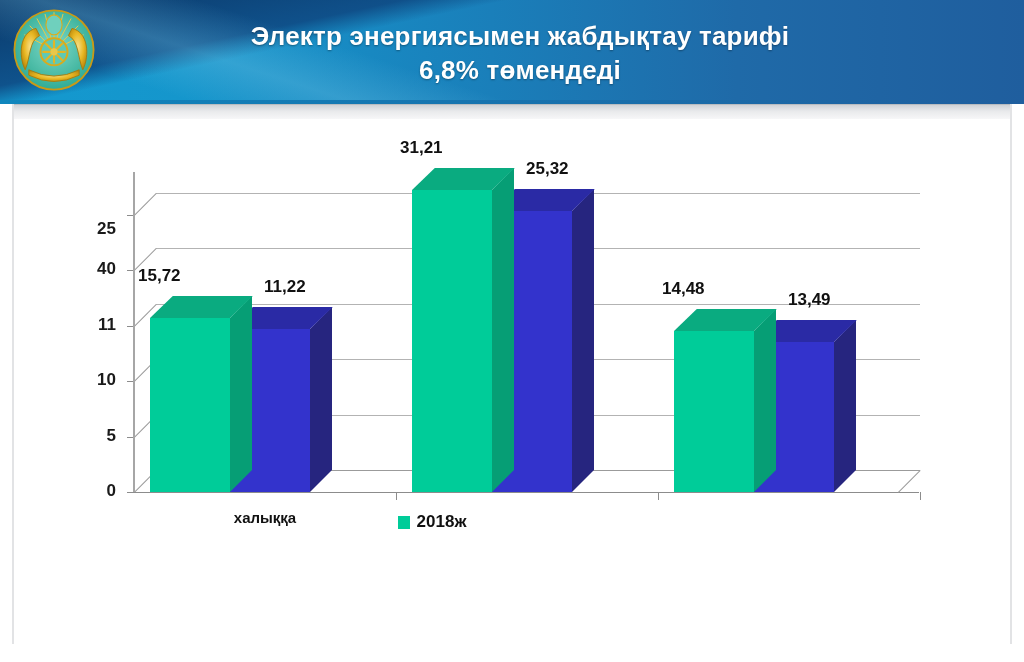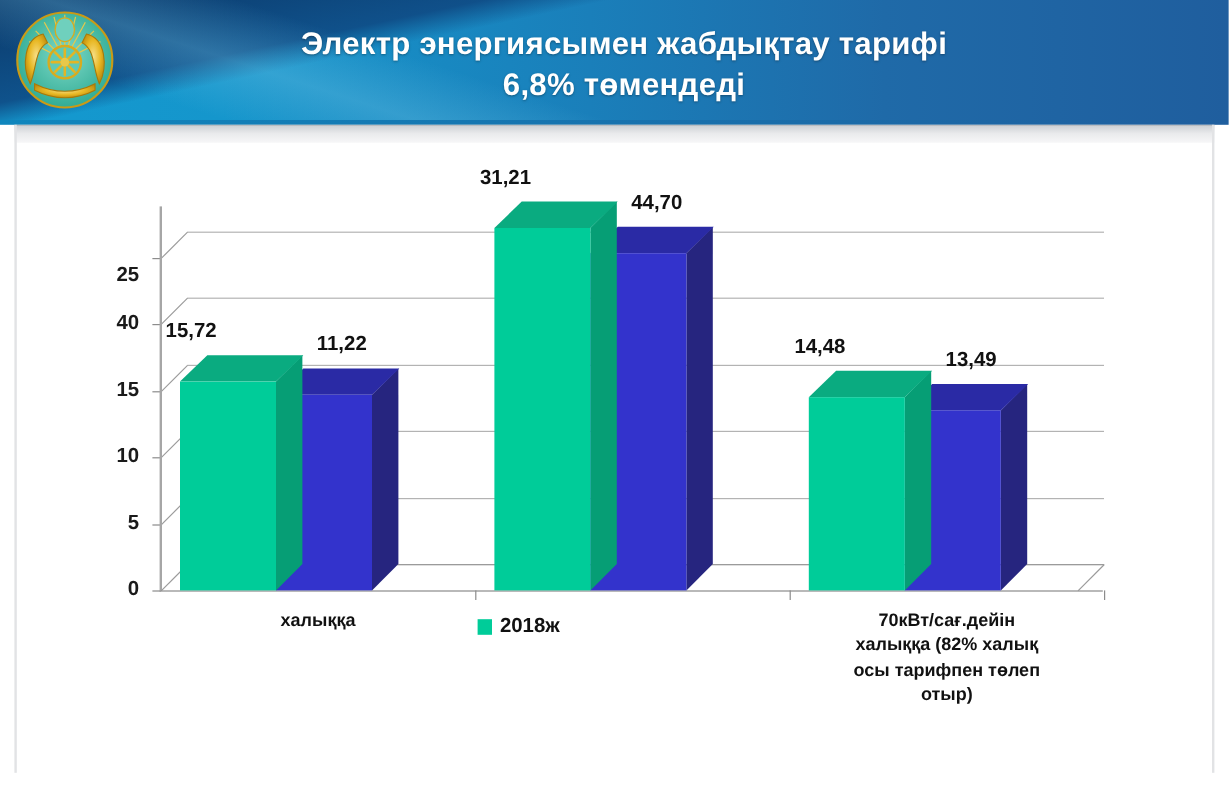--- a/index.html
+++ b/index.html
@@ -185,21 +185,21 @@
       <div class="depth-line" style="left: 134px; top: 316.5px; width: 31.1127px; transform: rotate(-45deg);"></div>
       <div class="axis-tick" style="left: 127px; top: 316.5px;"></div>
       <div class="axis-tick-label" style="left: 66px; top: 305.5px;">5</div>
       <div class="gridline" style="left: 156px; top: 239px; width: 764px;"></div>
       <div class="depth-line" style="left: 134px; top: 261px; width: 31.1127px; transform: rotate(-45deg);"></div>
       <div class="axis-tick" style="left: 127px; top: 261px;"></div>
       <div class="axis-tick-label" style="left: 66px; top: 250px;">10</div>
       <div class="gridline" style="left: 156px; top: 183.5px; width: 764px;"></div>
       <div class="depth-line" style="left: 134px; top: 205.5px; width: 31.1127px; transform: rotate(-45deg);"></div>
       <div class="axis-tick" style="left: 127px; top: 205.5px;"></div>
-      <div class="axis-tick-label" style="left: 66px; top: 194.5px;">15</div>
+      <div class="axis-tick-label" style="left: 66px; top: 194.5px;">11</div>
       <div class="gridline" style="left: 156px; top: 128px; width: 764px;"></div>
       <div class="depth-line" style="left: 134px; top: 150px; width: 31.1127px; transform: rotate(-45deg);"></div>
       <div class="axis-tick" style="left: 127px; top: 150px;"></div>
       <div class="axis-tick-label" style="left: 66px; top: 139px;">40</div>
       <div class="gridline" style="left: 156px; top: 72.5px; width: 764px;"></div>
       <div class="depth-line" style="left: 134px; top: 94.5px; width: 31.1127px; transform: rotate(-45deg);"></div>
       <div class="axis-tick" style="left: 127px; top: 94.5px;"></div>
       <div class="axis-tick-label" style="left: 66px; top: 99px;">25</div>
       <div class="yaxis-line"></div>
       <div class="xaxis-line"></div>
@@ -225,41 +225,35 @@
         <div class="side" style="height: 301.587px;"></div>
         <div class="top" style="top: -22px;"></div>
         <div class="front" style="height: 301.587px;"></div>
       </div>
       <div class="dlabel" style="left: 400px; top: 18.413px; z-index: 9;">31,21</div>
       <div class="bar blue" style="left: 492px; top: 90.948px; width: 80px; height: 281.052px; z-index: 4;">
         <div class="side" style="height: 281.052px;"></div>
         <div class="top" style="top: -22px;"></div>
         <div class="front" style="height: 281.052px;"></div>
       </div>
-      <div class="dlabel" style="left: 526px; top: 38.948px; z-index: 9;">44,70</div>
+      <div class="dlabel" style="left: 526px; top: 38.948px; z-index: 9;">25,32</div>
       <div class="xaxis-tick" style="left: 658px;"></div>
       <div class="bar green" style="left: 674px; top: 211.272px; width: 80px; height: 160.728px; z-index: 5;">
         <div class="side" style="height: 160.728px;"></div>
         <div class="top" style="top: -22px;"></div>
         <div class="front" style="height: 160.728px;"></div>
       </div>
       <div class="dlabel" style="left: 662px; top: 159.272px; z-index: 9;">14,48</div>
       <div class="bar blue" style="left: 754px; top: 222.261px; width: 80px; height: 149.739px; z-index: 4;">
         <div class="side" style="height: 149.739px;"></div>
         <div class="top" style="top: -22px;"></div>
         <div class="front" style="height: 149.739px;"></div>
       </div>
       <div class="dlabel" style="left: 788px; top: 170.261px; z-index: 9;">13,49</div>
       <div class="xaxis-tick" style="left: 920px;"></div>
-      <div class="catlabel" style="left: 658px; top: 388px; width: 262px;">
-        <div>70кВт/сағ.дейін</div>
-        <div>халыққа (82% халық</div>
-        <div>осы тарифпен төлеп</div>
-        <div>отыр)</div>
-      </div>
     </div>
 
   <div class="legend" id="legend">
       <div class="legend-item">
         <span class="legend-swatch" style="background: rgb(0, 204, 153);"></span>
         <span class="legend-text">2018ж</span>
       </div>
       <div class="legend-item">
         <span class="legend-swatch" style="background: rgb(51, 51, 204);"></span>
         <span class="legend-text">2019ж</span>

